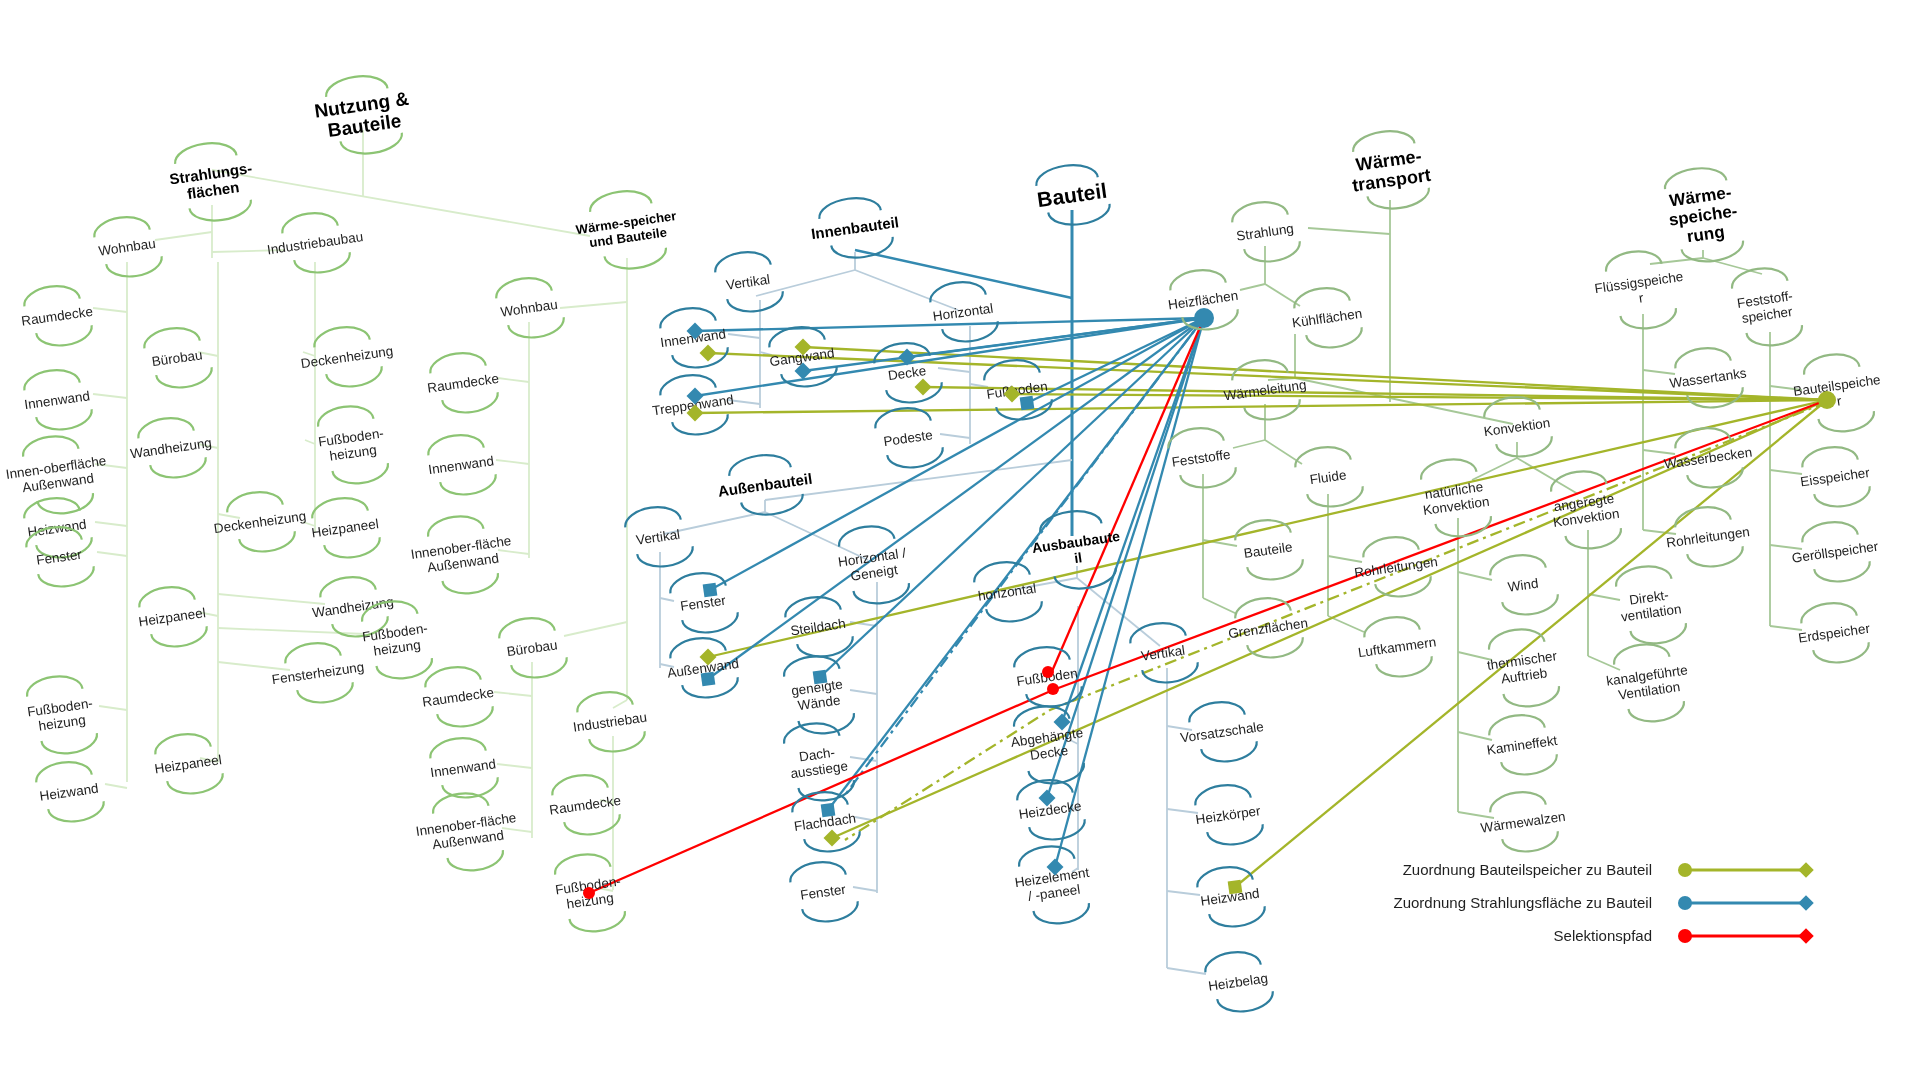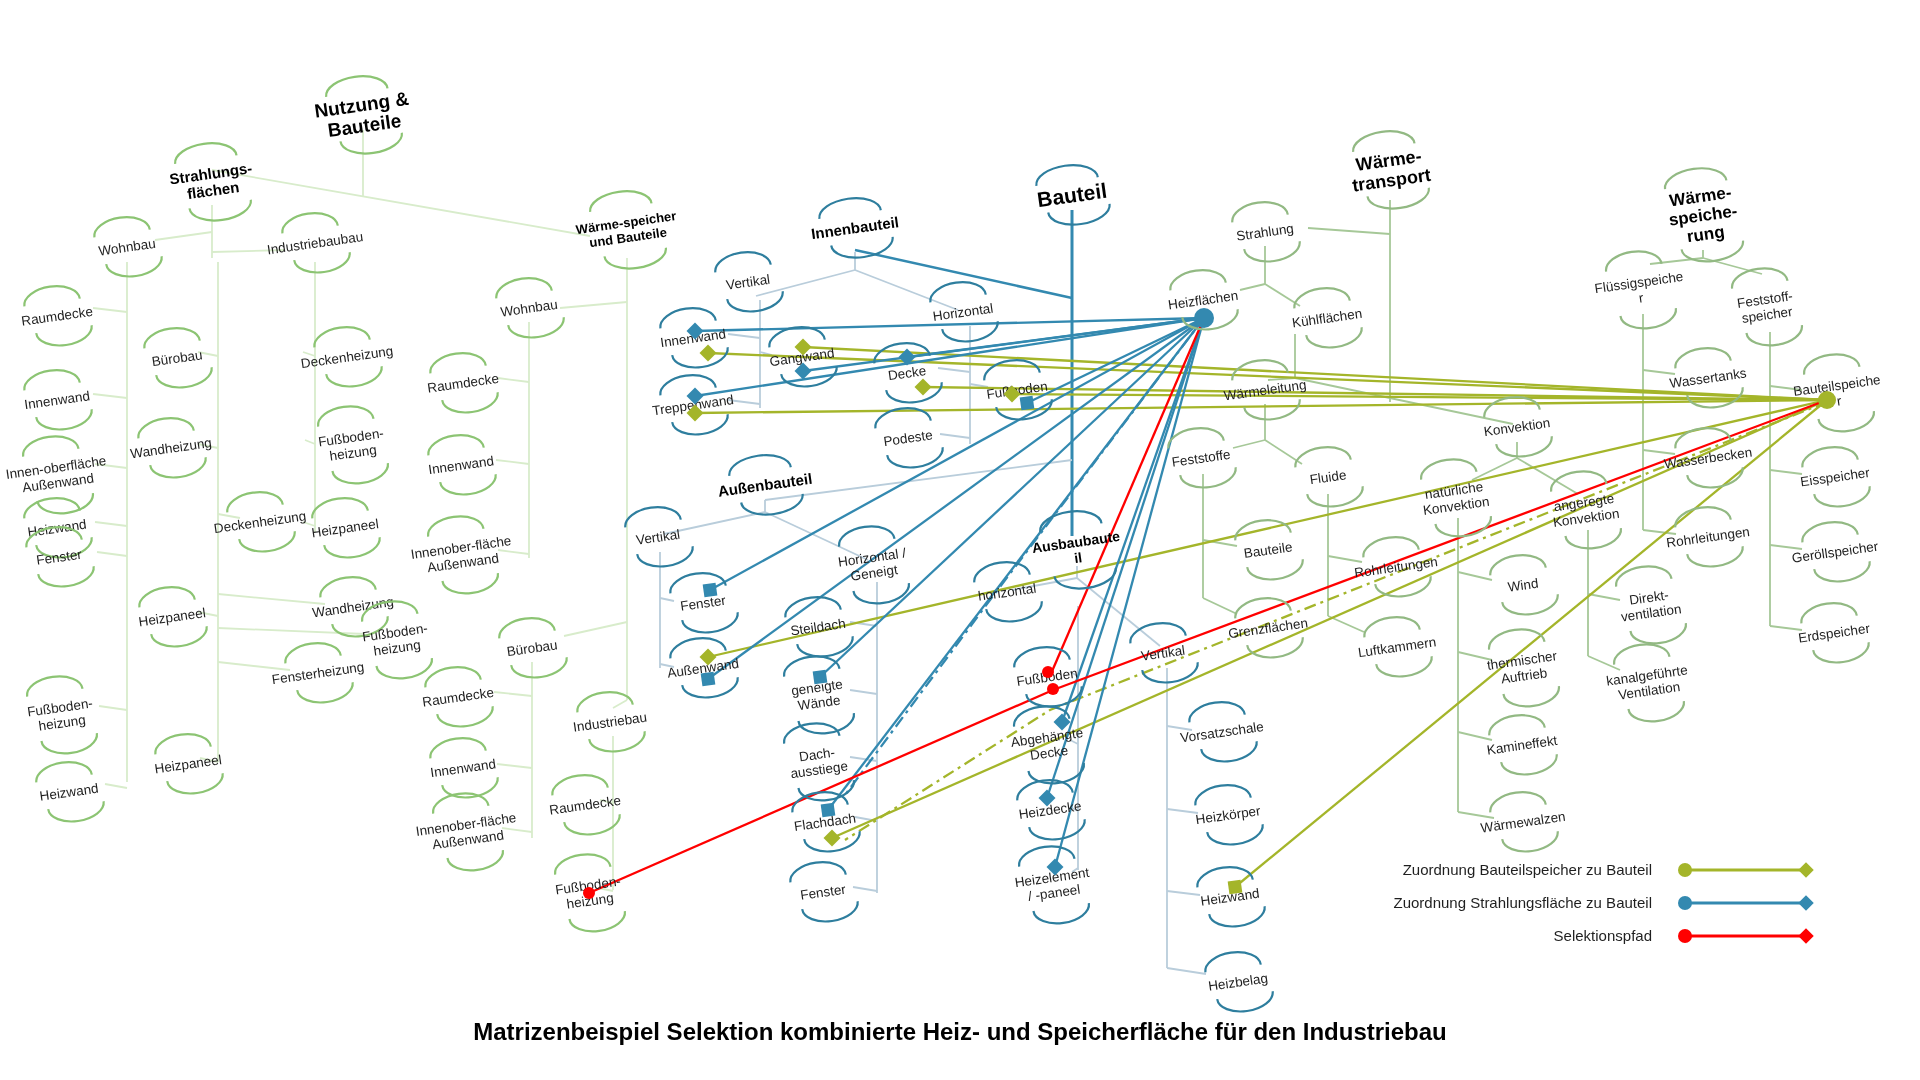--- a/index.html
+++ b/index.html
@@ -672,14 +672,13 @@
         <rect x="-5.5" y="-5.5" width="11" height="11" fill="#3389B0" transform="translate(1806,903) rotate(45)"></rect>
         <text x="1652" y="908" text-anchor="end" fill="#1f1f1f" font-size="15">Zuordnung Strahlungsfläche zu Bauteil</text>
       </g>
       <g>
         <line x1="1685" y1="936" x2="1806" y2="936" stroke="#FF0000" stroke-width="3"></line>
         <circle cx="1685" cy="936" r="7" fill="#FF0000"></circle>
         <rect x="-5.5" y="-5.5" width="11" height="11" fill="#FF0000" transform="translate(1806,936) rotate(45)"></rect>
         <text x="1652" y="941" text-anchor="end" fill="#1f1f1f" font-size="15">Selektionspfad</text>
       </g>
     </svg>
-  <div id="caption">Matrizenbeispiel Selektion kombinierte Heiz- und Speicherfläche für den Industriebau</div>
 </div>
 
 </body></html>

